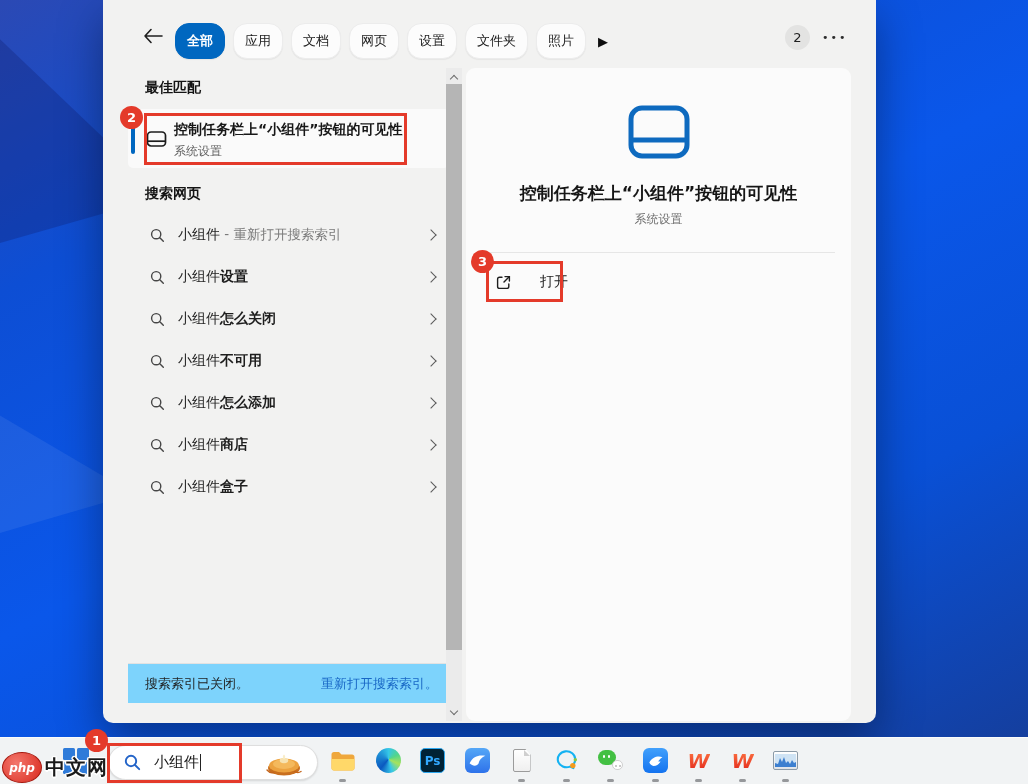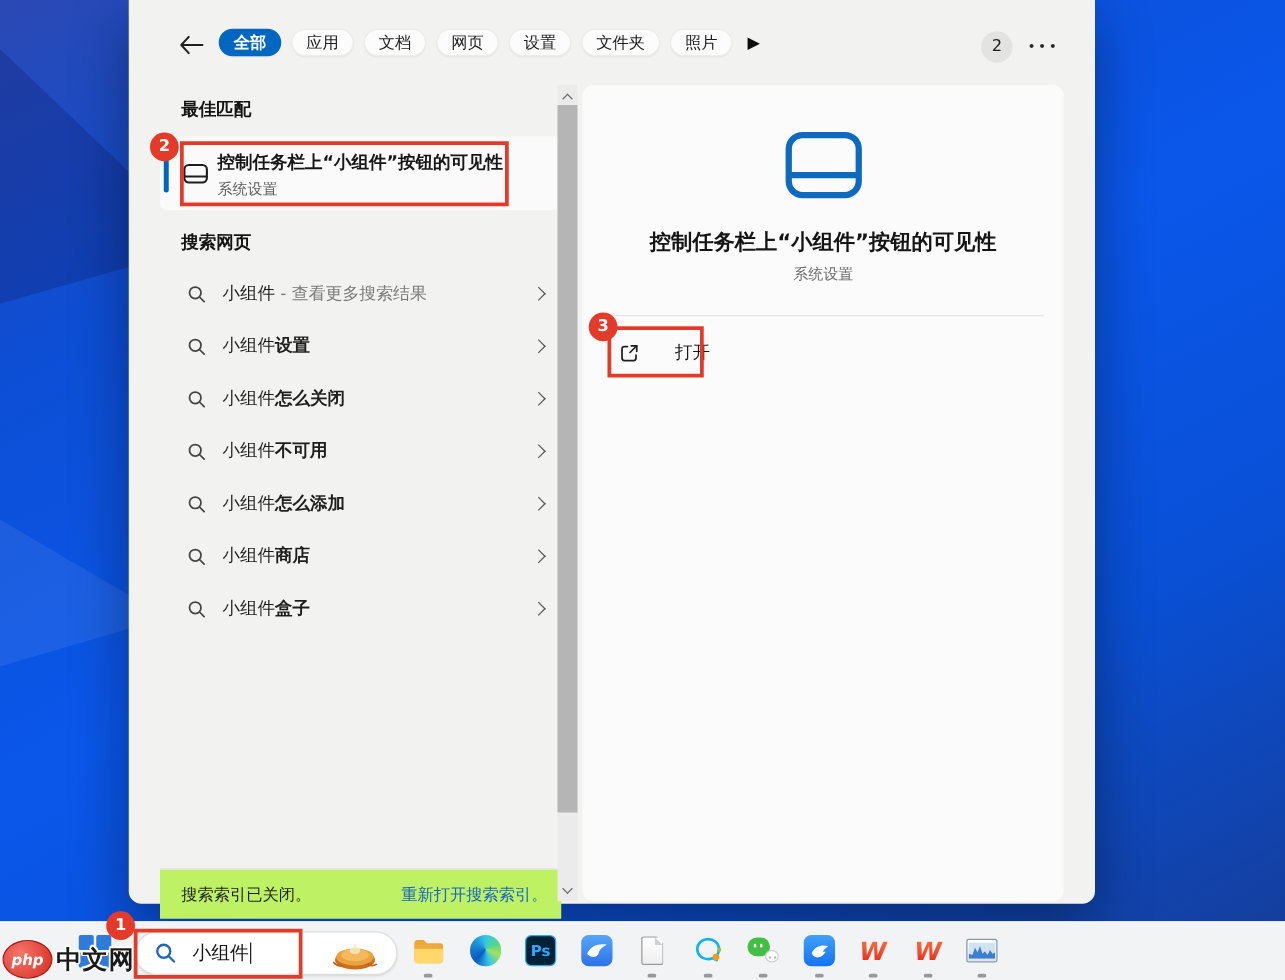--- a/index.html
+++ b/index.html
@@ -15,21 +15,21 @@
   .desk-ribbon2 { position:absolute; inset:0; background:rgba(255,255,255,.07);
     clip-path:polygon(0 53%,13% 63%,0 68%); }
 
   
   .panel { position:absolute; left:103px; top:0; width:773px; height:723px;
     background:#f2f2f1; border-radius:0 0 10px 10px; box-shadow:0 18px 45px rgba(0,0,0,.38); }
 
   .back-btn { position:absolute; left:40px; top:28px; width:20px; height:16px; cursor:pointer; }
   .tabsrow { position:absolute; left:72px; top:23px; display:flex; align-items:center; }
   .tabs { display:flex; gap:8px; align-items:center; }
-  .tab { height:22px; padding:0 11px; border-radius:14px; background:#fcfcfc; border:1px solid #ececec;
+  .tab { height:36px; padding:0 11px; border-radius:14px; background:#fcfcfc; border:1px solid #ececec;
     display:flex; align-items:center; font-size:13px; color:#1c1c1c; box-shadow:0 1px 1px rgba(0,0,0,.05); cursor:pointer; }
   .tab.selected { background:#0067c0; border-color:#0067c0; color:#fff; font-weight:600; }
   .play { margin-left:12px; font-size:13px; color:#0d0d0d; cursor:pointer; }
   .badge { position:absolute; left:682px; top:25px; width:25px; height:25px; border-radius:50%;
     background:#e3e3e2; color:#202020; font-size:13px; display:flex; align-items:center; justify-content:center; cursor:pointer; }
   .more { position:absolute; left:719px; top:31px; font-size:11px; letter-spacing:2px; color:#2c2c2c; cursor:pointer; }
 
   .sec-h { position:absolute; font-size:14px; font-weight:700; color:#141414; }
 
   
@@ -43,22 +43,22 @@
   .sug-list { position:absolute; left:25px; top:214px; width:321px; }
   .sug-row { position:relative; height:42px; display:flex; align-items:center; cursor:pointer; }
   .sug-row .mag { margin-left:22px; flex:none; }
   .sug-text { margin-left:13px; font-size:14px; color:#1e1e1e; white-space:nowrap; }
   .comp { font-weight:700; }
   .sug-row.muted .comp { font-weight:400; color:#7a7a7a; font-size:13.5px; }
   .chev { position:absolute; right:14px; top:17px; width:8px; height:8px;
     border-top:1.6px solid #5a5a5a; border-right:1.6px solid #5a5a5a; transform:rotate(45deg); }
 
   
-  .footer { position:absolute; left:25px; top:663px; width:321px; height:40px; background:#bef264;
-    border-top:1px solid #e2e2e2; display:flex; align-items:center;margin-top:32px; }
+  .footer { position:absolute; left:25px; top:663px; width:321px; height:40px; background:#7dd3fc;
+    border-top:1px solid #e2e2e2; display:flex; align-items:center; }
   .f-status { margin-left:17px; font-size:13px; color:#1e1e1e; }
   .f-link { margin-left:auto; margin-right:11px; font-size:13px; color:#1766c5; cursor:pointer; }
 
   
   .scrollbar { position:absolute; left:343px; top:68px; width:16px; height:653px; background:#ebebeb; }
   .sb-thumb { position:absolute; left:0; top:16px; width:16px; height:566px; background:#b5b5b5; cursor:pointer; }
   .sb-arrow { position:absolute; left:4px; width:8px; height:8px; cursor:pointer; }
   .sb-arrow i { position:absolute; left:1px; width:6px; height:6px; border-top:1.5px solid #6c6c6c; border-right:1.5px solid #6c6c6c; display:block; }
   .sb-up { top:5px; } .sb-up i { top:3px; transform:rotate(-45deg); }
   .sb-down { bottom:5px; } .sb-down i { top:0; transform:rotate(135deg); }
@@ -192,21 +192,21 @@
 
     <div class="sec-h" style="left:42px; top:185px;">搜索网页</div>
 
     <div class="sug-list">
 
     <div class="sug-row muted">
           <svg class="mag" width="15" height="15" viewBox="0 0 15 15">
             <circle cx="6.2" cy="6.2" r="4.6" fill="none" stroke="#454545" stroke-width="1.4"></circle>
             <line x1="9.8" y1="9.8" x2="13.3" y2="13.3" stroke="#454545" stroke-width="1.4" stroke-linecap="round"></line>
           </svg>
-          <span class="sug-text"><span class="q">小组件</span><span class="comp"> - 查看更多搜索结果</span></span>
+          <span class="sug-text"><span class="q">小组件</span><span class="comp"> - 重新打开搜索索引</span></span>
           <i class="chev"></i>
         </div>
         <div class="sug-row">
           <svg class="mag" width="15" height="15" viewBox="0 0 15 15">
             <circle cx="6.2" cy="6.2" r="4.6" fill="none" stroke="#454545" stroke-width="1.4"></circle>
             <line x1="9.8" y1="9.8" x2="13.3" y2="13.3" stroke="#454545" stroke-width="1.4" stroke-linecap="round"></line>
           </svg>
           <span class="sug-text"><span class="q">小组件</span><span class="comp">设置</span></span>
           <i class="chev"></i>
         </div>

